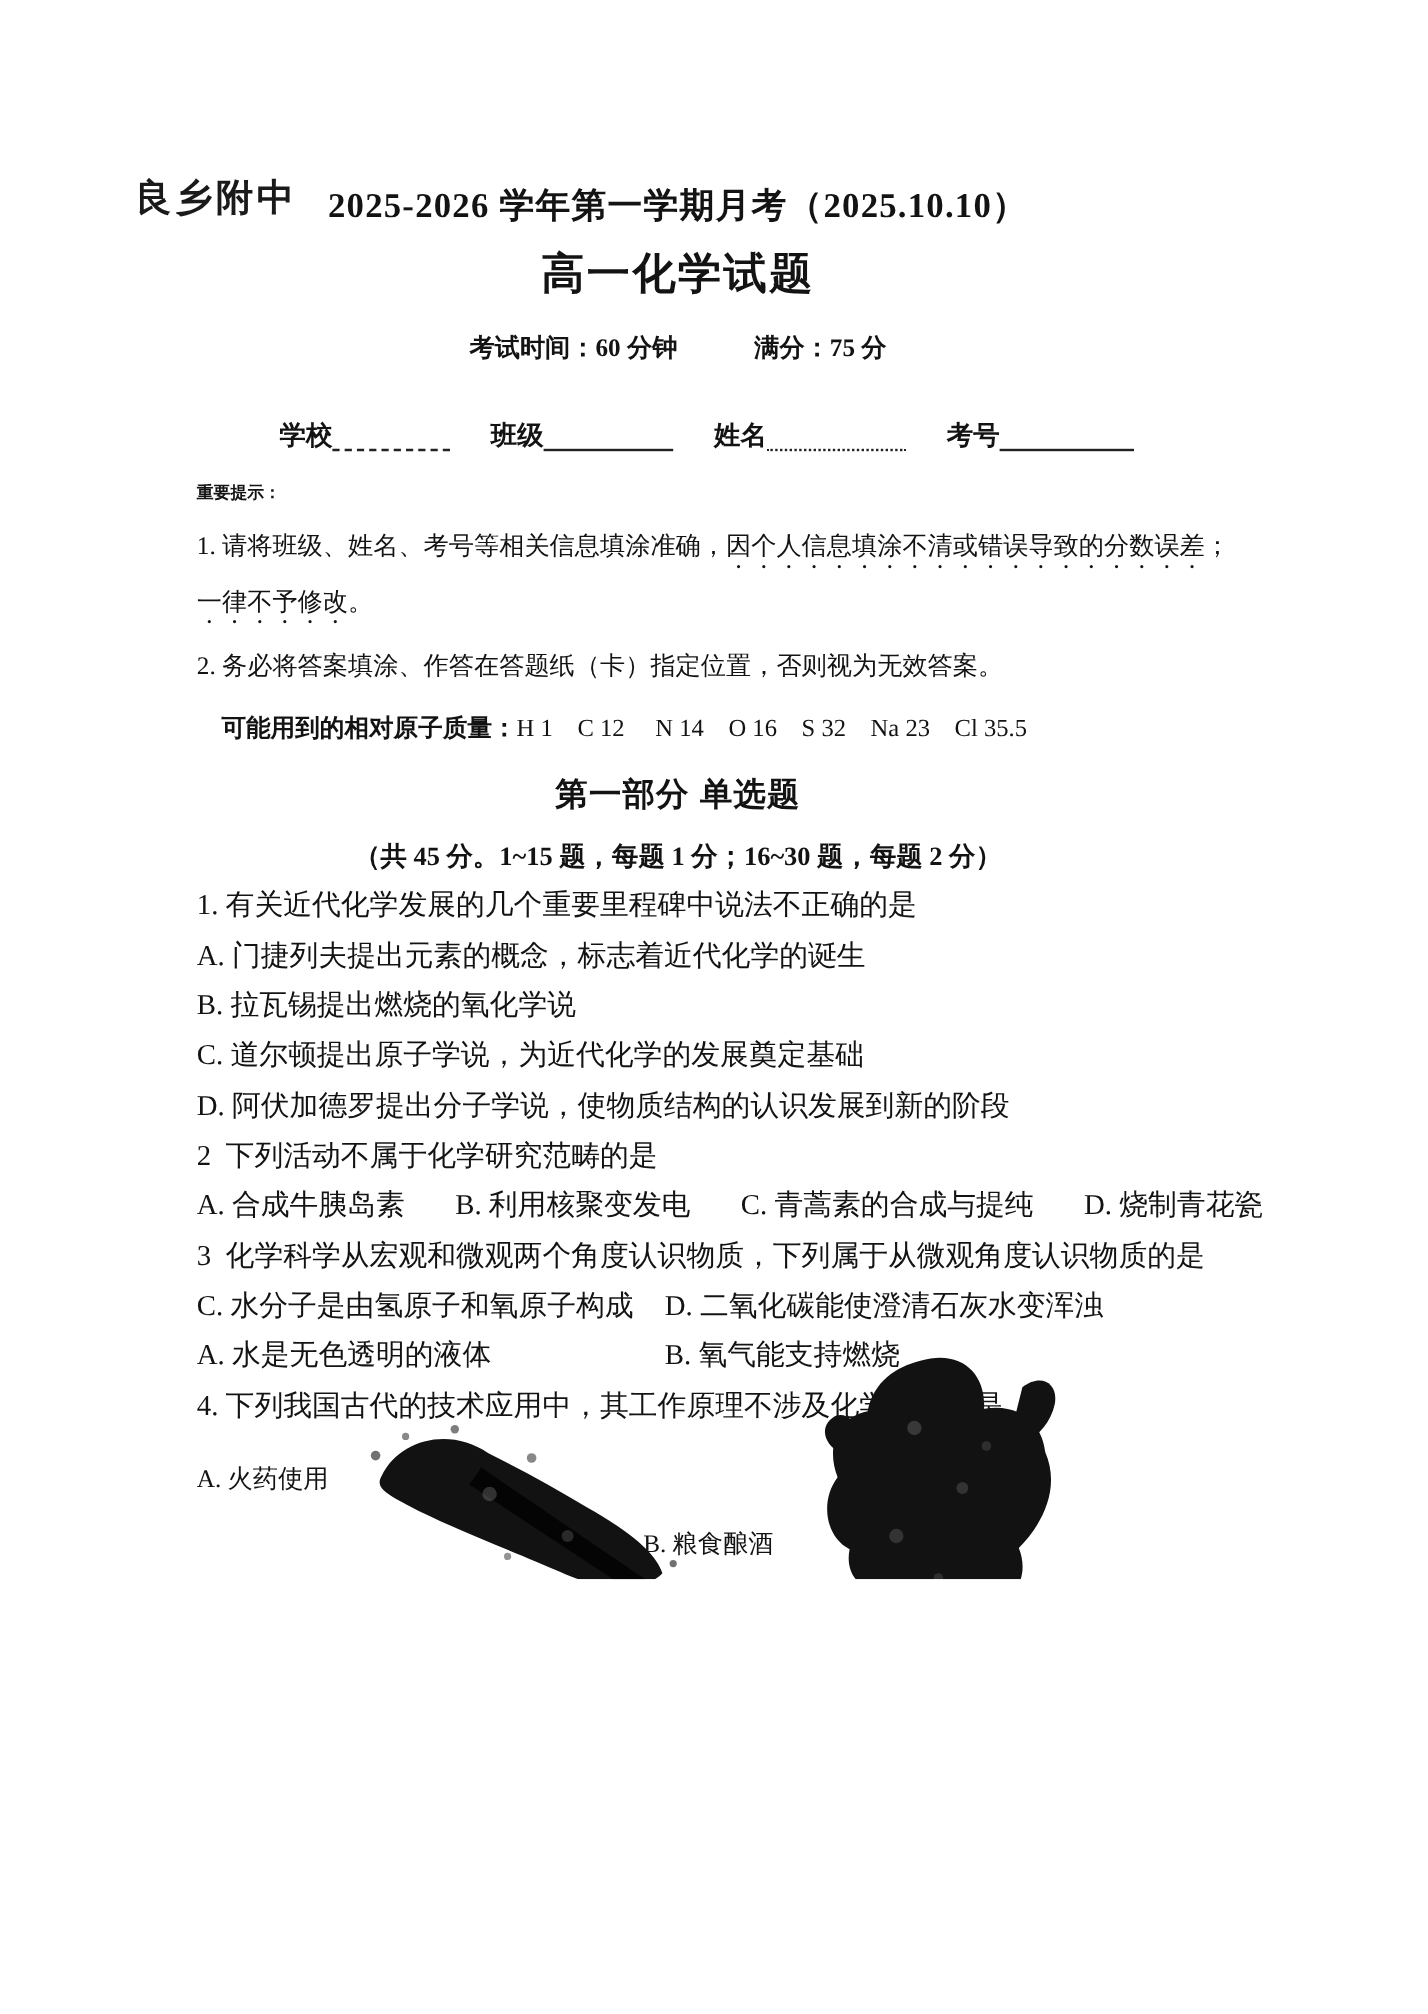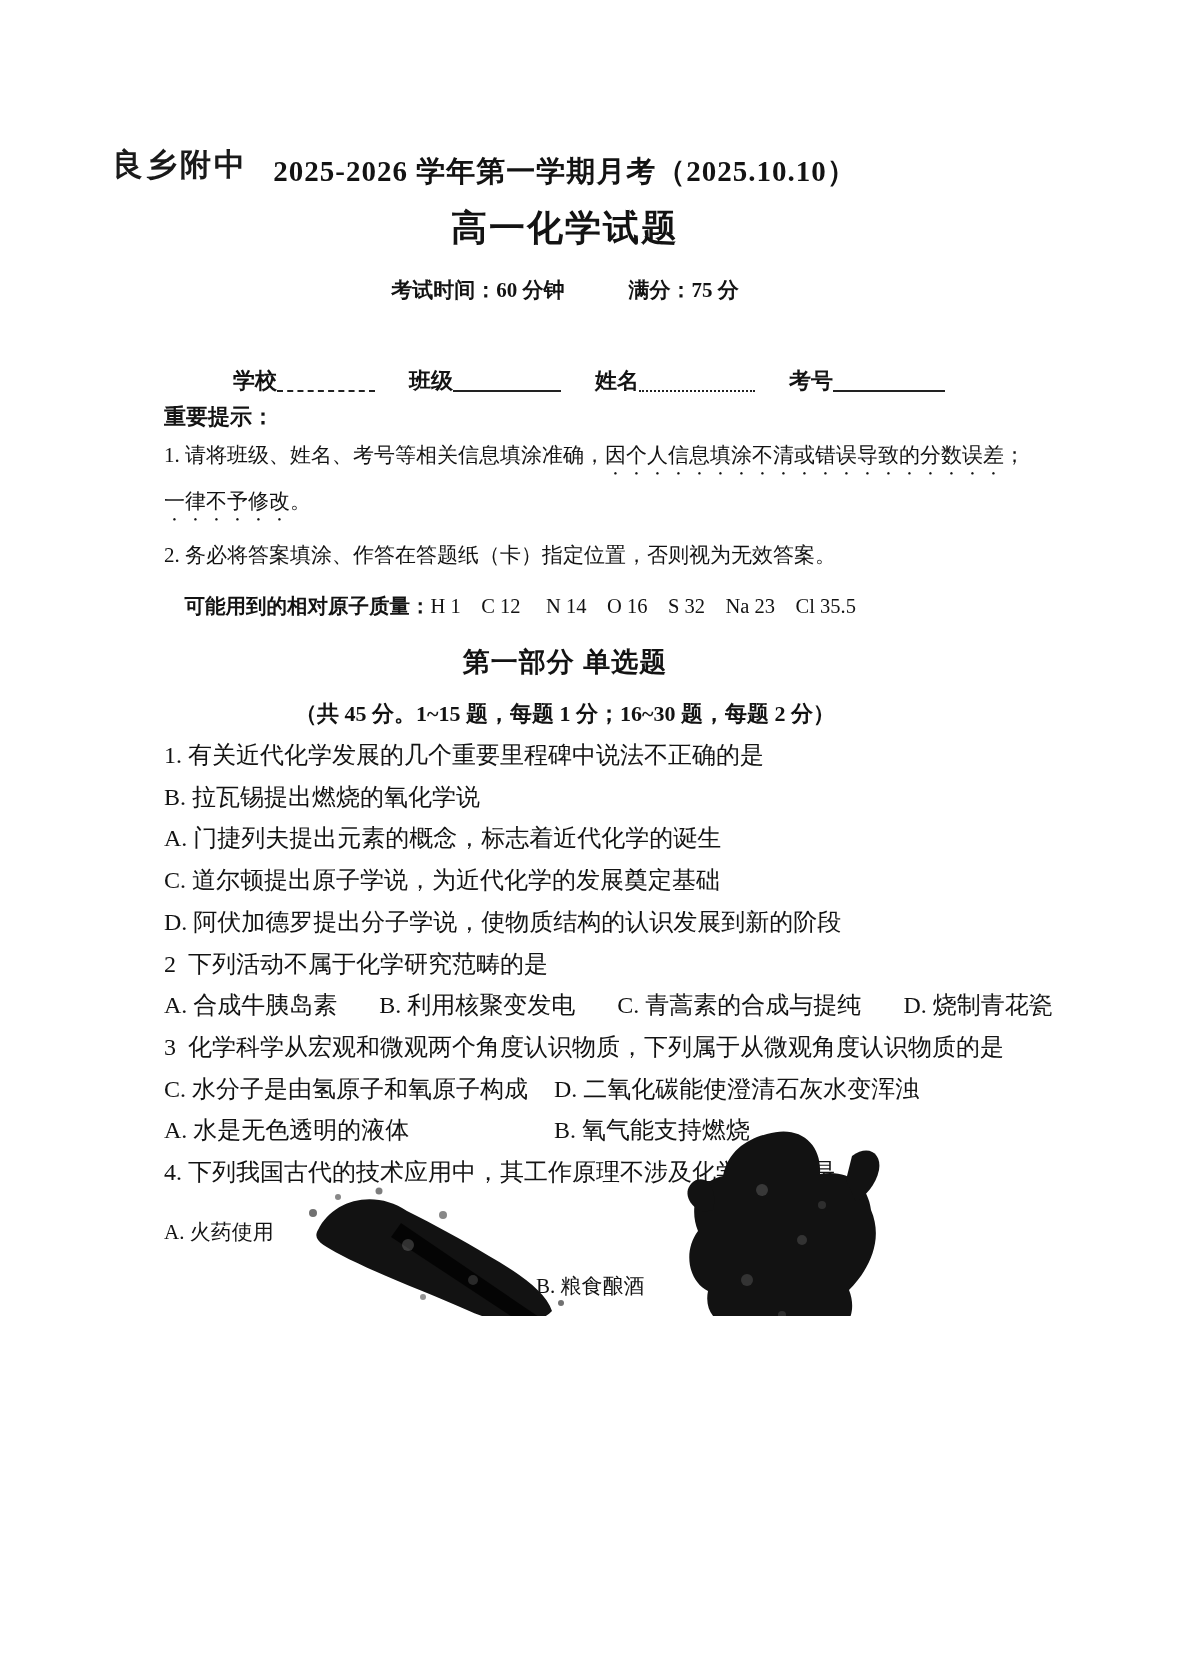--- a/index.html
+++ b/index.html
@@ -26,28 +26,28 @@
     font-family:"Liberation Sans","DejaVu Sans",sans-serif;
   }
   .exam-meta{top:276px;font-size:21px;font-weight:700;}
   .exam-meta .gap{display:inline-block;width:64px;}
 
   .fields-row{
     left:233px;top:348px;
     font-size:22px;font-weight:600;
     display:flex;align-items:flex-end;gap:34px;white-space:nowrap;
   }
-  .field{display:inline-flex;align-items:flex-start;margin-top:18px;}
+  .field{display:inline-flex;align-items:center;}
   .blank{display:inline-block;height:24px;border-bottom:2px solid #222;}
   .blank.b1{width:98px;border-bottom-style:dashed;}
   .blank.b2{width:108px;}
   .blank.b3{width:116px;border-bottom-style:dotted;}
   .blank.b4{width:112px;}
 
-  .notice-heading{left:164px;top:402px;font-size:22px;font-weight:700;}
+  .notice-heading{left:164px;top:402px;font-size:14px;font-weight:700;}
   .n-line{left:164px;font-size:21px;white-space:nowrap;}
   .n1{top:441px;}
   .n1b{top:487px;}
   .n2{top:541px;}
   .em-dots{
     -webkit-text-emphasis:dot;-webkit-text-emphasis-position:under;
     text-emphasis:dot;text-emphasis-position:under right;
   }
   .atomic{left:164px;top:569px;font-size:20.5px;white-space:pre;}
   .atomic b{font-weight:700;}
@@ -133,22 +133,22 @@
     <b>可能用到的相对原子质量：</b><span>H 1    C 12     N 14    O 16    S 32    Na 23    Cl 35.5</span>
   </div>
 
   <div class="centerline part-title">第一部分 单选题</div>
   <div class="centerline part-note">（共 45 分。1~15 题，每题 1 分；16~30 题，每题 2 分）</div>
 
   <div class="abs questions">
     <div class="q-row">
       <span>1.</span> <span>有关近代化学发展的几个重要里程碑中说法不正确的是</span>
     </div>
+    <div class="q-row">A. 门捷列夫提出元素的概念，标志着近代化学的诞生</div>
     <div class="q-row">B. 拉瓦锡提出燃烧的氧化学说</div>
-    <div class="q-row">A. 门捷列夫提出元素的概念，标志着近代化学的诞生</div>
     <div class="q-row">C. 道尔顿提出原子学说，为近代化学的发展奠定基础</div>
     <div class="q-row">D. 阿伏加德罗提出分子学说，使物质结构的认识发展到新的阶段</div>
 
     <div class="q-row">
       <span>2</span>&nbsp; <span>下列活动不属于化学研究范畴的是</span>
     </div>
     <div class="q-row q-inline-opts">
       <span>A. 合成牛胰岛素</span>
       <span>B. 利用核聚变发电</span>
       <span>C. 青蒿素的合成与提纯</span>

